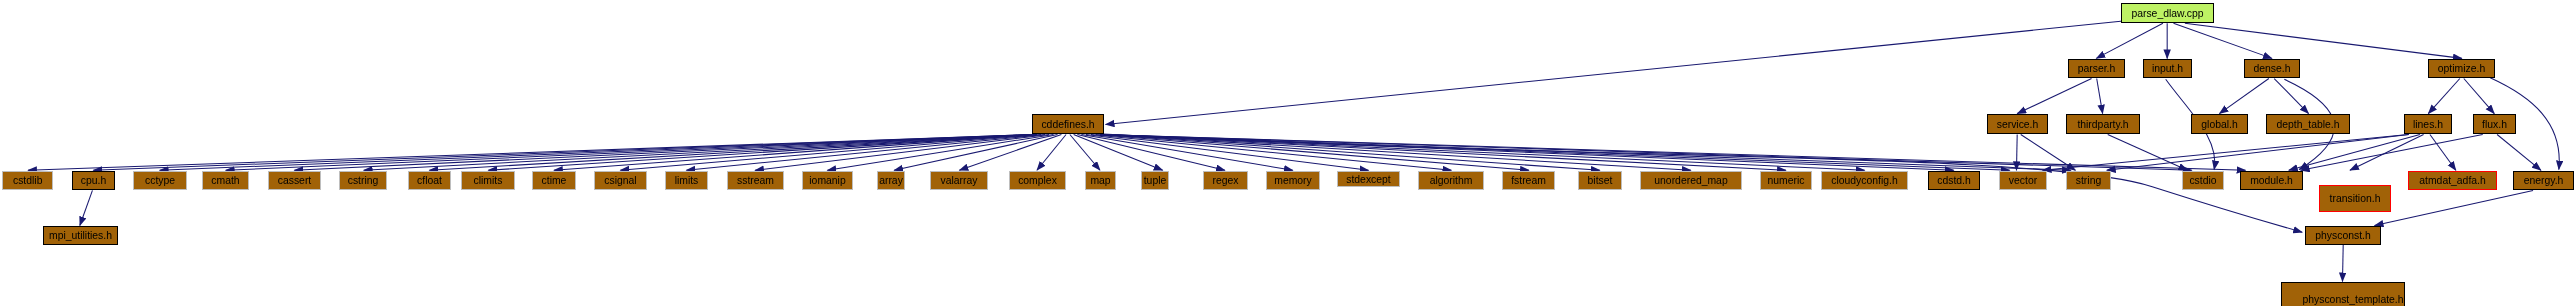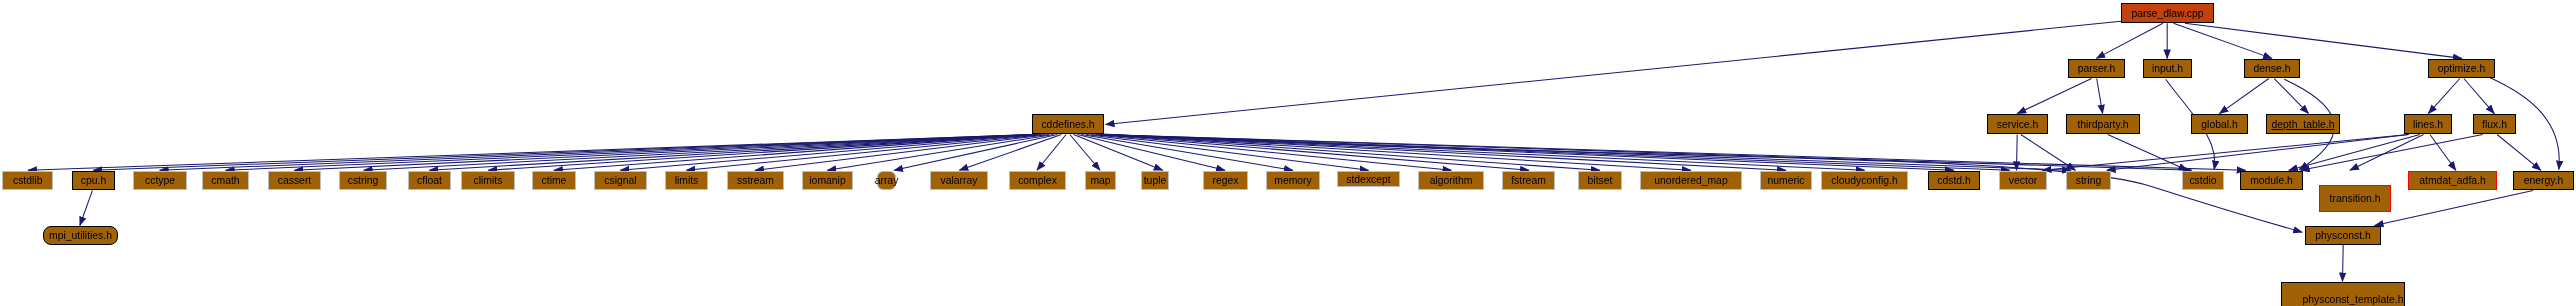--- a/index.html
+++ b/index.html
@@ -6,21 +6,21 @@
   #graph{position:relative;width:2576px;height:307px;background:#ffffff;overflow:hidden;
          font-family:"Liberation Sans", sans-serif;}
   #edges{position:absolute;left:0;top:0;}
   .node{position:absolute;box-sizing:border-box;background:#a16207;border:0.7px solid #000000;
         display:flex;align-items:center;justify-content:center;
         font-size:10.4px;color:#000000;white-space:nowrap;cursor:pointer;}
   .node.external{border:0.7px solid #bebebe;}
   .node.internal{border:0.7px solid #000000;}
   .node.bold{border:1.5px solid #000000;}
   .node.truncated{border:1.5px solid #ff0000;}
-  .node.main{background:#c2410c;border:1.5px solid #000000;}
+  .node.main{background:#bef264;border:1.5px solid #000000;}
 </style>
 </head>
 <body>
 
 <div id="graph">
   <svg id="edges" width="2576" height="307" viewBox="0 0 3453 411">
     <defs>
       <marker id="arr" markerUnits="userSpaceOnUse" markerWidth="14" markerHeight="11" refX="12" refY="5" orient="auto">
         <path d="M0,0 L13,5 L0,10 z" fill="#191970"></path>
       </marker>
@@ -91,37 +91,37 @@
   <div id="nodes">
       <div class="node main" style="left: 2121px; top: 3px; width: 93px; height: 20px;">parse_dlaw.cpp</div>
       <div class="node internal" style="left: 2068px; top: 59px; width: 57px; height: 19.4px;">parser.h</div>
       <div class="node internal" style="left: 2143px; top: 59px; width: 49px; height: 19.4px;">input.h</div>
       <div class="node internal" style="left: 2244px; top: 59px; width: 56px; height: 19.4px;">dense.h</div>
       <div class="node internal" style="left: 2428px; top: 59px; width: 67px; height: 19.4px;">optimize.h</div>
       <div class="node internal" style="left: 1032px; top: 114px; width: 72px; height: 20px;">cddefines.h</div>
       <div class="node internal" style="left: 1987px; top: 114px; width: 61px; height: 20px;">service.h</div>
       <div class="node internal" style="left: 2066px; top: 114px; width: 74px; height: 20px;">thirdparty.h</div>
       <div class="node internal" style="left: 2191px; top: 114px; width: 57px; height: 20px;">global.h</div>
-      <div class="node internal" style="left: 2266px; top: 114px; width: 74px; height: 20px; text-decoration: underline;">depth_table.h</div>
+      <div class="node internal" style="left: 2266px; top: 114px; width: 84px; height: 20px;">depth_table.h</div>
       <div class="node internal" style="left: 2404px; top: 114px; width: 48px; height: 20px;">lines.h</div>
       <div class="node internal" style="left: 2473px; top: 114px; width: 43px; height: 20px;">flux.h</div>
       <div class="node external" style="left: 2.2px; top: 171px; width: 51px; height: 19.4px;">cstdlib</div>
       <div class="node bold" style="left: 72px; top: 171px; width: 43px; height: 19.4px;">cpu.h</div>
       <div class="node external" style="left: 133px; top: 171px; width: 54px; height: 19.4px;">cctype</div>
       <div class="node external" style="left: 202px; top: 171px; width: 47px; height: 19.4px;">cmath</div>
       <div class="node external" style="left: 268px; top: 171px; width: 53px; height: 19.4px;">cassert</div>
       <div class="node external" style="left: 339px; top: 171px; width: 48px; height: 19.4px;">cstring</div>
       <div class="node external" style="left: 408px; top: 171px; width: 43px; height: 19.4px;">cfloat</div>
       <div class="node external" style="left: 461px; top: 171px; width: 54px; height: 19.4px;">climits</div>
       <div class="node external" style="left: 532px; top: 171px; width: 44px; height: 19.4px;">ctime</div>
       <div class="node external" style="left: 594px; top: 171px; width: 53px; height: 19.4px;">csignal</div>
       <div class="node external" style="left: 665px; top: 171px; width: 43px; height: 19.4px;">limits</div>
       <div class="node external" style="left: 727px; top: 171px; width: 57px; height: 19.4px;">sstream</div>
       <div class="node external" style="left: 802px; top: 171px; width: 51px; height: 19.4px;">iomanip</div>
-      <div class="node external" style="left: 877px; top: 171px; width: 19px; height: 19.4px; border-radius: 6px;">array</div>
+      <div class="node external" style="left: 877px; top: 171px; width: 28px; height: 19.4px;">array</div>
       <div class="node external" style="left: 930px; top: 171px; width: 58px; height: 19.4px;">valarray</div>
       <div class="node external" style="left: 1009px; top: 171px; width: 57px; height: 19.4px;">complex</div>
       <div class="node external" style="left: 1085px; top: 171px; width: 31px; height: 19.4px;">map</div>
       <div class="node external" style="left: 1141px; top: 171px; width: 28px; height: 19.4px;">tuple</div>
       <div class="node external" style="left: 1203px; top: 171px; width: 45px; height: 19.4px;">regex</div>
       <div class="node external" style="left: 1266px; top: 171px; width: 54px; height: 19.4px;">memory</div>
       <div class="node external" style="left: 1337px; top: 171px; width: 63px; height: 16px;">stdexcept</div>
       <div class="node external" style="left: 1418px; top: 171px; width: 66px; height: 19.4px;">algorithm</div>
       <div class="node external" style="left: 1502px; top: 171px; width: 53px; height: 19.4px;">fstream</div>
       <div class="node external" style="left: 1578px; top: 171px; width: 44px; height: 19.4px;">bitset</div>
@@ -129,18 +129,18 @@
       <div class="node external" style="left: 1760px; top: 171px; width: 52px; height: 19.4px;">numeric</div>
       <div class="node external" style="left: 1821px; top: 171px; width: 87px; height: 19.4px;">cloudyconfig.h</div>
       <div class="node bold" style="left: 1928px; top: 171px; width: 52px; height: 19.4px;">cdstd.h</div>
       <div class="node external" style="left: 1999px; top: 171px; width: 48px; height: 19.4px;">vector</div>
       <div class="node external" style="left: 2066px; top: 171px; width: 45px; height: 19.4px;">string</div>
       <div class="node external" style="left: 2182px; top: 171px; width: 42px; height: 19.4px;">cstdio</div>
       <div class="node bold" style="left: 2240px; top: 171px; width: 63px; height: 19.4px;">module.h</div>
       <div class="node truncated" style="left: 2319px; top: 185px; width: 72px; height: 27px;">transition.h</div>
       <div class="node truncated" style="left: 2408px; top: 171px; width: 89px; height: 19.4px;">atmdat_adfa.h</div>
       <div class="node bold" style="left: 2513px; top: 171px; width: 61px; height: 19.4px;">energy.h</div>
-      <div class="node bold" style="left: 43px; top: 226px; width: 75px; height: 18.7px; border-radius: 8px;">mpi_utilities.h</div>
+      <div class="node bold" style="left: 43px; top: 226px; width: 75px; height: 18.7px;">mpi_utilities.h</div>
       <div class="node bold" style="left: 2305px; top: 226px; width: 76px; height: 18.7px;">physconst.h</div>
       <div class="node bold" style="left: 2281px; top: 282px; width: 124px; height: 35px; padding-left: 20px;">physconst_template.h</div>
     </div>
 </div>
 
 
 </body></html>

